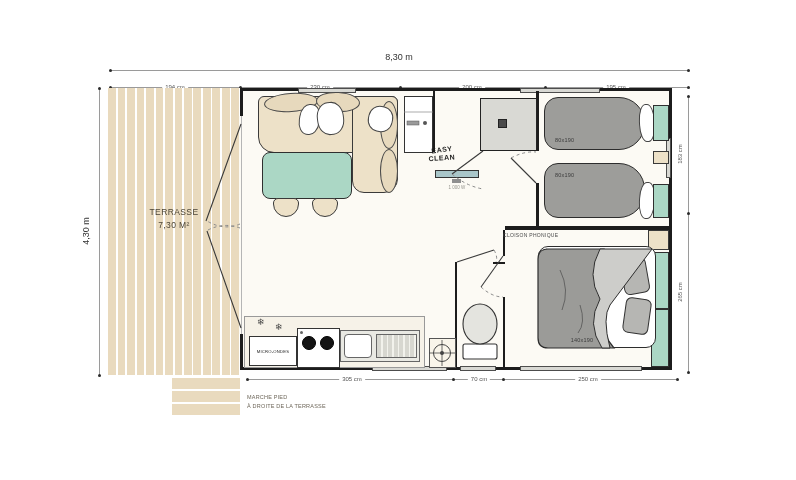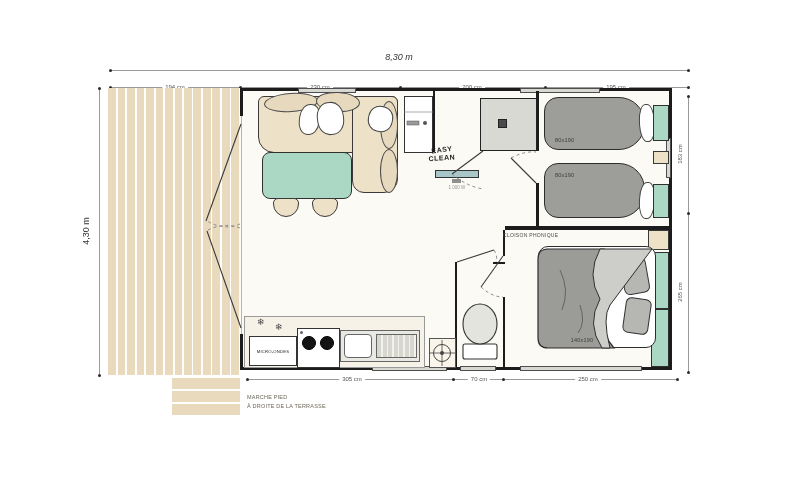--- a/index.html
+++ b/index.html
@@ -75,21 +75,21 @@
   svg.overlay { position: absolute; left: 0; top: 0; pointer-events: none; }
 </style>
 </head>
 <body>
 
 <div id="canvas">
 
   <div class="dim-h" style="left:110px;top:70px;width:578px;"></div>
   <div class="dim-dot" style="left:108.5px;top:68.5px;"></div>
   <div class="dim-dot" style="left:686.5px;top:68.5px;"></div>
-  <div class="dim-label-lg" style="left:399px;top:57px;font-style:italic;">8,30 m</div>
+  <div class="dim-label-lg" style="left:399px;top:57px;">8,30 m</div>
 
   <div class="dim-h" style="left:110px;top:87px;width:578px;"></div>
   <div class="dim-dot" style="left:108.5px;top:85.5px;"></div>
   <div class="dim-dot" style="left:238.5px;top:85.5px;"></div>
   <div class="dim-dot" style="left:398.5px;top:85.5px;"></div>
   <div class="dim-dot" style="left:543.5px;top:85.5px;"></div>
   <div class="dim-dot" style="left:686.5px;top:85.5px;"></div>
   <div class="dim-label" style="left:175px;top:87px;">194 cm</div>
   <div class="dim-label" style="left:320px;top:87px;">230 cm</div>
   <div class="dim-label" style="left:472px;top:87px;">200 cm</div>
@@ -110,20 +110,24 @@
   <div class="dim-h" style="left:247px;top:379px;width:430px;"></div>
   <div class="dim-dot" style="left:245.5px;top:377.5px;"></div>
   <div class="dim-dot" style="left:451.5px;top:377.5px;"></div>
   <div class="dim-dot" style="left:501.5px;top:377.5px;"></div>
   <div class="dim-dot" style="left:675.5px;top:377.5px;"></div>
   <div class="dim-label" style="left:352px;top:379px;">305 cm</div>
   <div class="dim-label" style="left:479px;top:379px;">70 cm</div>
   <div class="dim-label" style="left:588px;top:379px;">250 cm</div>
 
   <div class="terrace"></div>
+  <div class="terrace-label">
+    <span style="display:block;">TERRASSE</span>
+    <span style="display:block;">7,30 M²</span>
+  </div>
 
   <div class="step" style="top:378px;"></div>
   <div class="step" style="top:391px;"></div>
   <div class="step" style="top:404px;"></div>
   <div class="steps-note">
     <span style="display:block;">MARCHE PIED</span>
     <span style="display:block;">À DROITE DE LA TERRASSE</span>
   </div>
 
   <div class="unit"></div>

